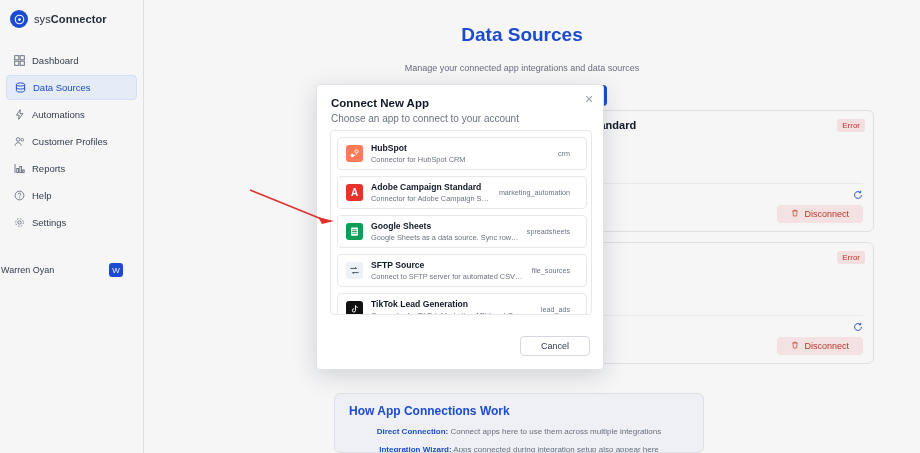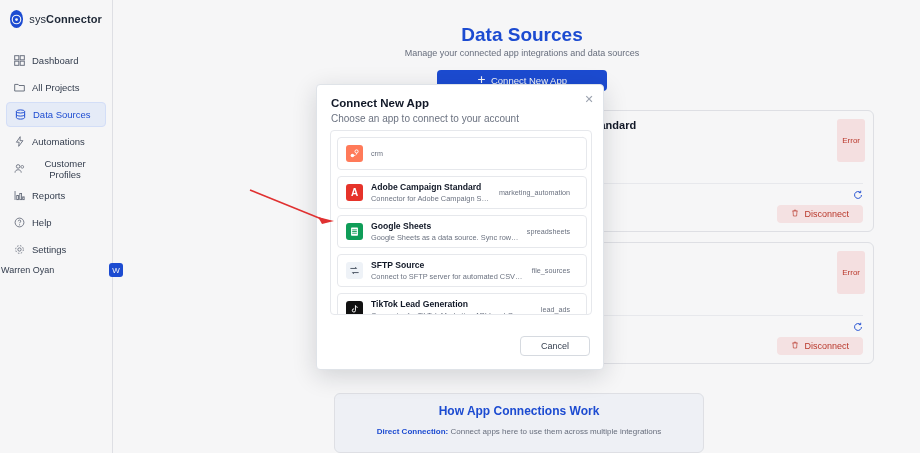--- a/index.html
+++ b/index.html
@@ -12,24 +12,23 @@
   }
   #app {
     position: relative;
     width: 920px; height: 453px;
     background: #ffffff;
   }
 
   
   .sidebar {
     position: absolute; left: 0; top: 0;
-    width: 113px; height: 453px;
+    width: 144px; height: 453px;
     background: #ffffff;
     border-right: 1px solid #e6e8ec;
-    text-align: center;
   }
   .brand {
     display: flex; align-items: center;
     gap: 6px;
     padding: 10px 10px 8px 10px;
   }
   .brand-logo {
     width: 18px; height: 18px; border-radius: 50%;
     background: #1d4ed8;
     display: flex; align-items: center; justify-content: center;
@@ -85,21 +84,21 @@
   .page-title {
     text-align: center;
     font-size: 19px; font-weight: bold;
     color: #1d4ed8;
     margin-top: 24px;
   }
   .page-sub {
     text-align: center;
     font-size: 9px;
     color: #6b7280;
-    margin-top: 2px;
+    margin-top: 17px;
   }
   .connect-btn {
     margin: 12px auto 0 auto;
     width: 170px; height: 21px;
     border-radius: 4px;
     background: #1d4ed8;
     color: #fff;
     font-size: 9.5px;
     display: flex; align-items: center; justify-content: center;
     gap: 5px;
@@ -129,21 +128,21 @@
   }
   .bg-card-title {
     font-size: 11px; font-weight: bold; color: #111827;
   }
   .bg-card-sub { font-size: 8.5px; color: #6b7280; margin-top: 3px; }
   .bg-card-date { font-size: 8px; color: #9ca3af; margin-top: 2px; }
   .err-badge {
     position: absolute; right: 8px; top: 8px;
     background: #fde8e8; color: #c0392b;
     border-radius: 3px;
-    padding: 17px 5px;
+    padding: 2px 5px;
     font-size: 8px;
   }
   .bg-row-sync {
     position: absolute; left: 10px; right: 10px; top: 72px;
     display: flex; align-items: center; justify-content: space-between;
     font-size: 8px; color: #6b7280;
     border-top: 1px solid #f0f1f4;
     padding-top: 6px;
   }
   .sync-ico { color: #1d4ed8; font-size: 10px; }
@@ -166,21 +165,21 @@
     position: absolute; left: 210px; top: 393px;
     width: 370px;
     background: #f7f9fd;
     border: 1px solid #e6e8ec;
     border-radius: 6px;
     padding: 10px 14px;
     height: 60px;
     overflow: hidden;
   }
   .info-title {
-    text-align: center;
+    text-align: left;
     font-size: 12px; font-weight: bold;
     color: #1d4ed8;
   }
   .info-line {
     text-align: center;
     font-size: 8px;
     color: #6b7280;
     margin-top: 9px;
   }
   .info-line b { color: #1d4ed8; }
@@ -311,28 +310,20 @@
           <svg viewBox="0 0 16 16">
               <rect x="1" y="1" width="6" height="6" fill="none" stroke="currentColor" stroke-width="1.4"></rect>
               <rect x="9" y="1" width="6" height="6" fill="none" stroke="currentColor" stroke-width="1.4"></rect>
               <rect x="1" y="9" width="6" height="6" fill="none" stroke="currentColor" stroke-width="1.4"></rect>
               <rect x="9" y="9" width="6" height="6" fill="none" stroke="currentColor" stroke-width="1.4"></rect>
             </svg>
         </span>
         <span>Dashboard</span>
       </div>
 
-      <div class="nav-item">
-        <span class="nav-ico">
-          <svg viewBox="0 0 16 16">
-              <path d="M1 3.5h5l1.3 1.6H15v8H1z" fill="none" stroke="currentColor" stroke-width="1.4"></path>
-            </svg>
-        </span>
-        <span>All Projects</span>
-      </div>
 
       <div class="nav-item active">
         <span class="nav-ico">
           <svg viewBox="0 0 16 16">
               <ellipse cx="8" cy="3.6" rx="6" ry="2.3" fill="none" stroke="currentColor" stroke-width="1.4"></ellipse>
               <path d="M2 3.6v8.8c0 1.3 2.7 2.3 6 2.3s6-1 6-2.3V3.6" fill="none" stroke="currentColor" stroke-width="1.4"></path>
               <path d="M2 8c0 1.3 2.7 2.3 6 2.3s6-1 6-2.3" fill="none" stroke="currentColor" stroke-width="1.4"></path>
             </svg>
         </span>
         <span>Data Sources</span>
@@ -472,20 +463,21 @@
             </span>
             <span>Disconnect</span>
           </div>
         </div>
       </div>
     </div>
 
     <div class="info-panel">
       <div class="info-title">How App Connections Work</div>
       <div class="info-line"><b>Direct Connection:</b><span> Connect apps here to use them across multiple integrations</span></div>
+      <div class="info-line"><b>Integration Wizard:</b><span> Apps connected during integration setup also appear here</span></div>
     </div>
   </div>
 
   <div class="overlay"></div>
 
   <div class="modal">
     <div class="modal-close">✕</div>
     <div class="modal-title">Connect New App</div>
     <div class="modal-sub">Choose an app to connect to your account</div>
 
@@ -495,20 +487,24 @@
 
       <div class="list-scroll">
 
         <div class="app-row">
           <div class="app-ico ico-hubspot">
             <svg viewBox="0 0 16 16" width="11" height="11">
                 <circle cx="11" cy="5" r="2.3" fill="none" stroke="#fff" stroke-width="1.4"></circle>
                 <circle cx="5" cy="11" r="2.6" fill="#fff"></circle>
                 <path d="M11 7.3v2.2M9.5 10.3 7.4 11" stroke="#fff" stroke-width="1.2" fill="none"></path>
               </svg>
+          </div>
+          <div class="app-text">
+            <div class="app-name">HubSpot</div>
+            <div class="app-desc">Connector for HubSpot CRM</div>
           </div>
           <div class="app-tag">crm</div>
         </div>
 
         <div class="app-row">
           <div class="app-ico ico-adobe">A</div>
           <div class="app-text">
             <div class="app-name">Adobe Campaign Standard</div>
             <div class="app-desc">Connector for Adobe Campaign Standard CRM</div>
           </div>

